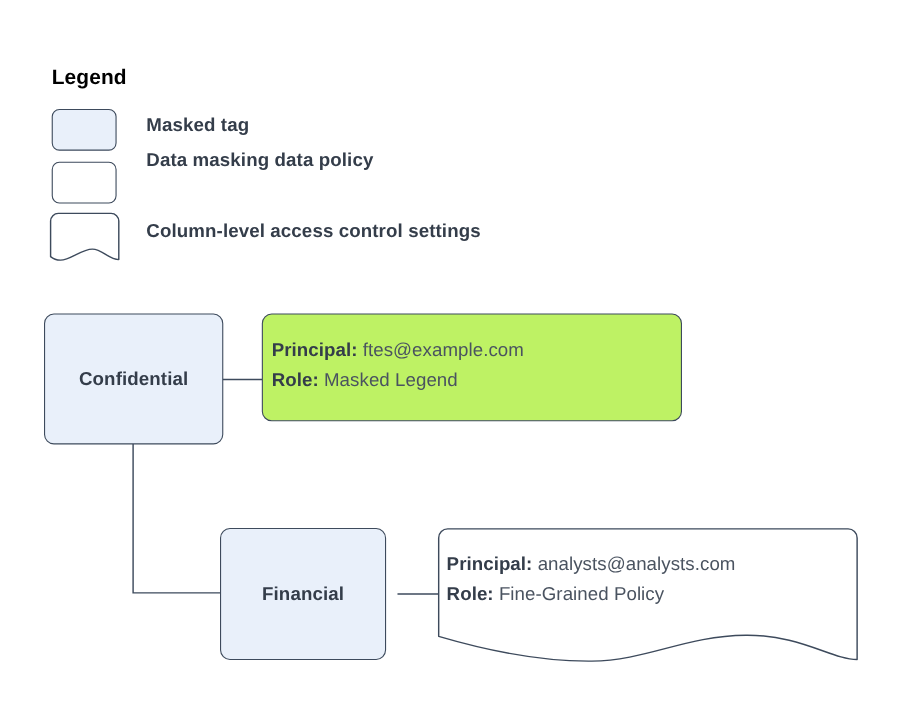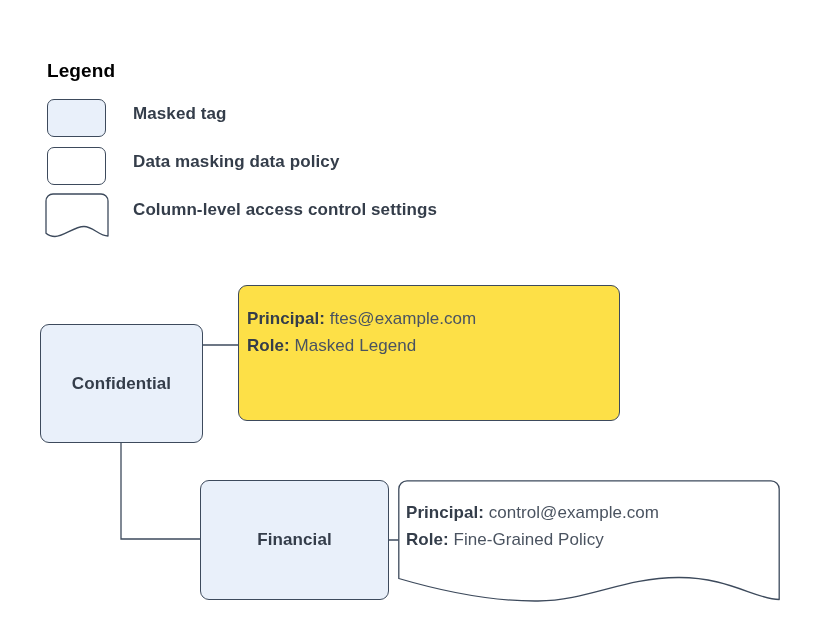--- a/index.html
+++ b/index.html
@@ -38,21 +38,21 @@
   .legend-row-label {
     position: absolute;
     left: 133px;
     font-size: 17px;
     font-weight: bold;
     color: #343d4a;
     white-space: nowrap;
     letter-spacing: .1px;
   }
   .legend-row-label.r1 { top: 104px; }
-  .legend-row-label.r2 { top: 152px; }
+  .legend-row-label.r2 { top: 136px; }
   .legend-row-label.r3 { top: 200px; }
 
   .swatch {
     position: absolute;
     box-sizing: border-box;
   }
   .swatch.s1 {
     left: 47px; top: 99px;
     width: 59px; height: 38px;
     background: #e9f0fa;
@@ -82,37 +82,37 @@
     align-items: center;
     justify-content: center;
     font-size: 17px;
     font-weight: bold;
     color: #343d4a;
     letter-spacing: .1px;
     z-index: 3;
   }
   .node.confidential {
     left: 40px; top: 285px;
-    width: 163px; height: 119px; margin-top: 39px;
+    width: 163px; height: 119px;
   }
   .node.financial {
     left: 200px; top: 480px;
-    width: 189px; height: 120px;
+    width: 151px; height: 120px;
   }
 
   
   .callout {
     position: absolute;
     box-sizing: border-box;
     z-index: 3;
   }
   .callout.plain {
     left: 238px; top: 285px;
-    width: 382px; height: 136px;
-    background: #fde047;
+    width: 382px; height: 98px;
+    background: #bef264;
     border: 1.3px solid #3d4a5c;
     border-radius: 9px;
   }
   .callout.wavy {
     left: 398px; top: 480px;
     width: 382px; height: 122px;
   }
 
   .callout-text {
     position: absolute;
@@ -199,20 +199,20 @@
 </div>
 
 <div class="callout wavy">
   <svg class="wavy-svg" width="382" height="122" viewBox="0 0 382 122" xmlns="http://www.w3.org/2000/svg">
     <path d="M0.8,9 A8.2,8.2 0 0 1 9,0.8 L373,0.8 A8.2,8.2 0 0 1 381.2,9 L381.2,119.5
              C358,119.5 330,97 280,97.5 C225,98 190,120.5 140,121 C90,121.5 40,110 0.8,98.5 Z" fill="#ffffff" stroke="#3d4a5c" stroke-width="1.3" stroke-linejoin="round"></path>
   </svg>
   <div class="callout-text">
     <span class="callout-line">
       <span class="k">Principal:</span>
-      <span class="v">control@example.com</span>
+      <span class="v">analysts@analysts.com</span>
     </span>
     <span class="callout-line">
       <span class="k">Role:</span>
       <span class="v">Fine-Grained Policy</span>
     </span>
   </div>
 </div>
 
 </body></html>

